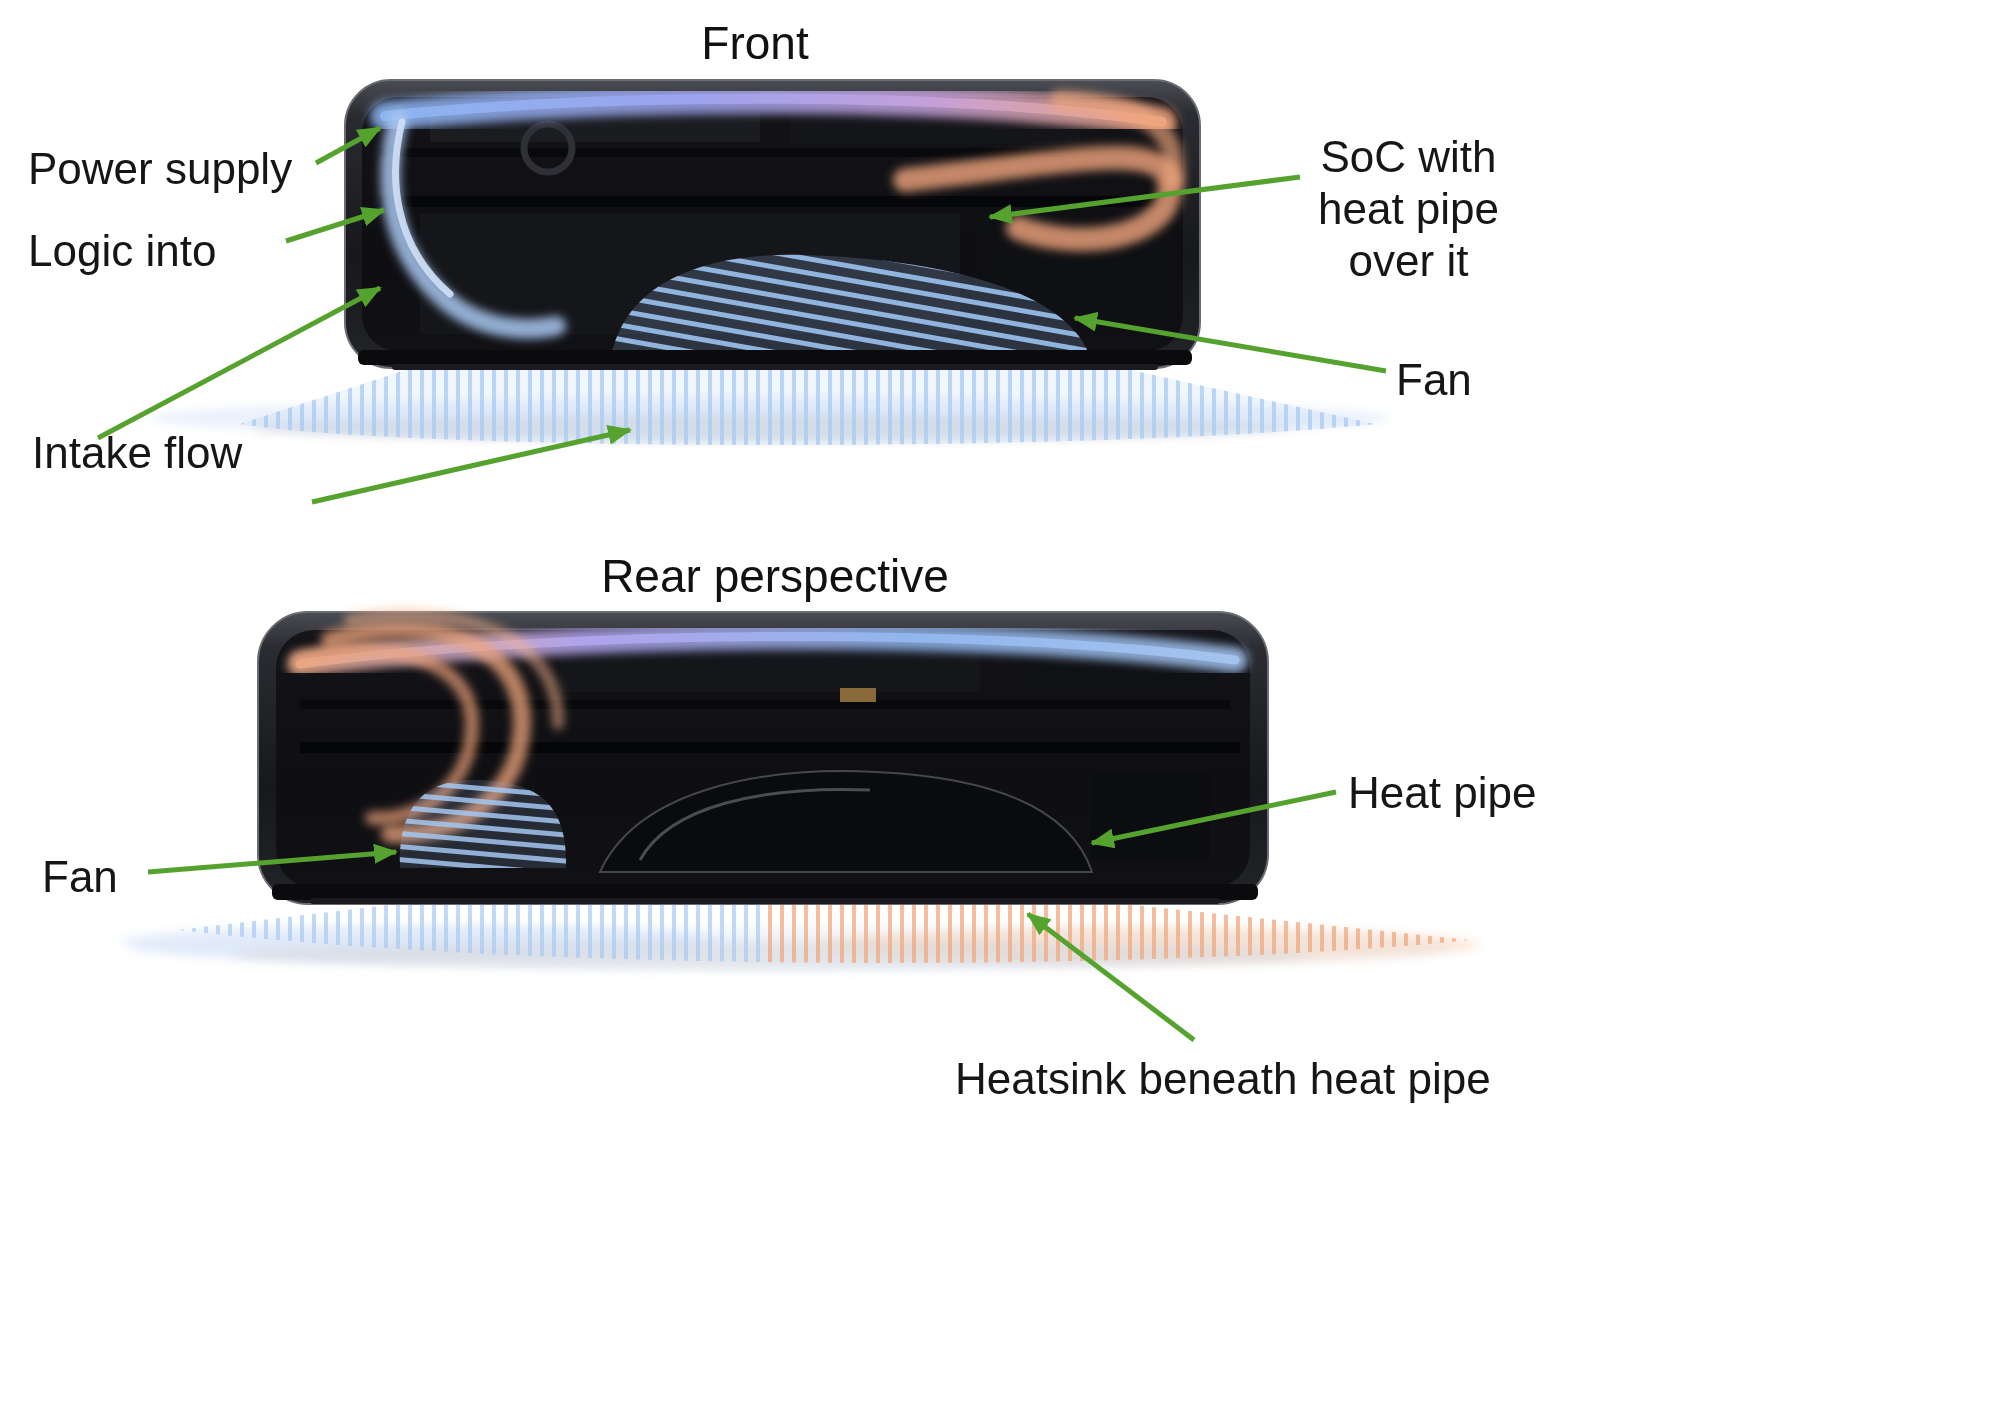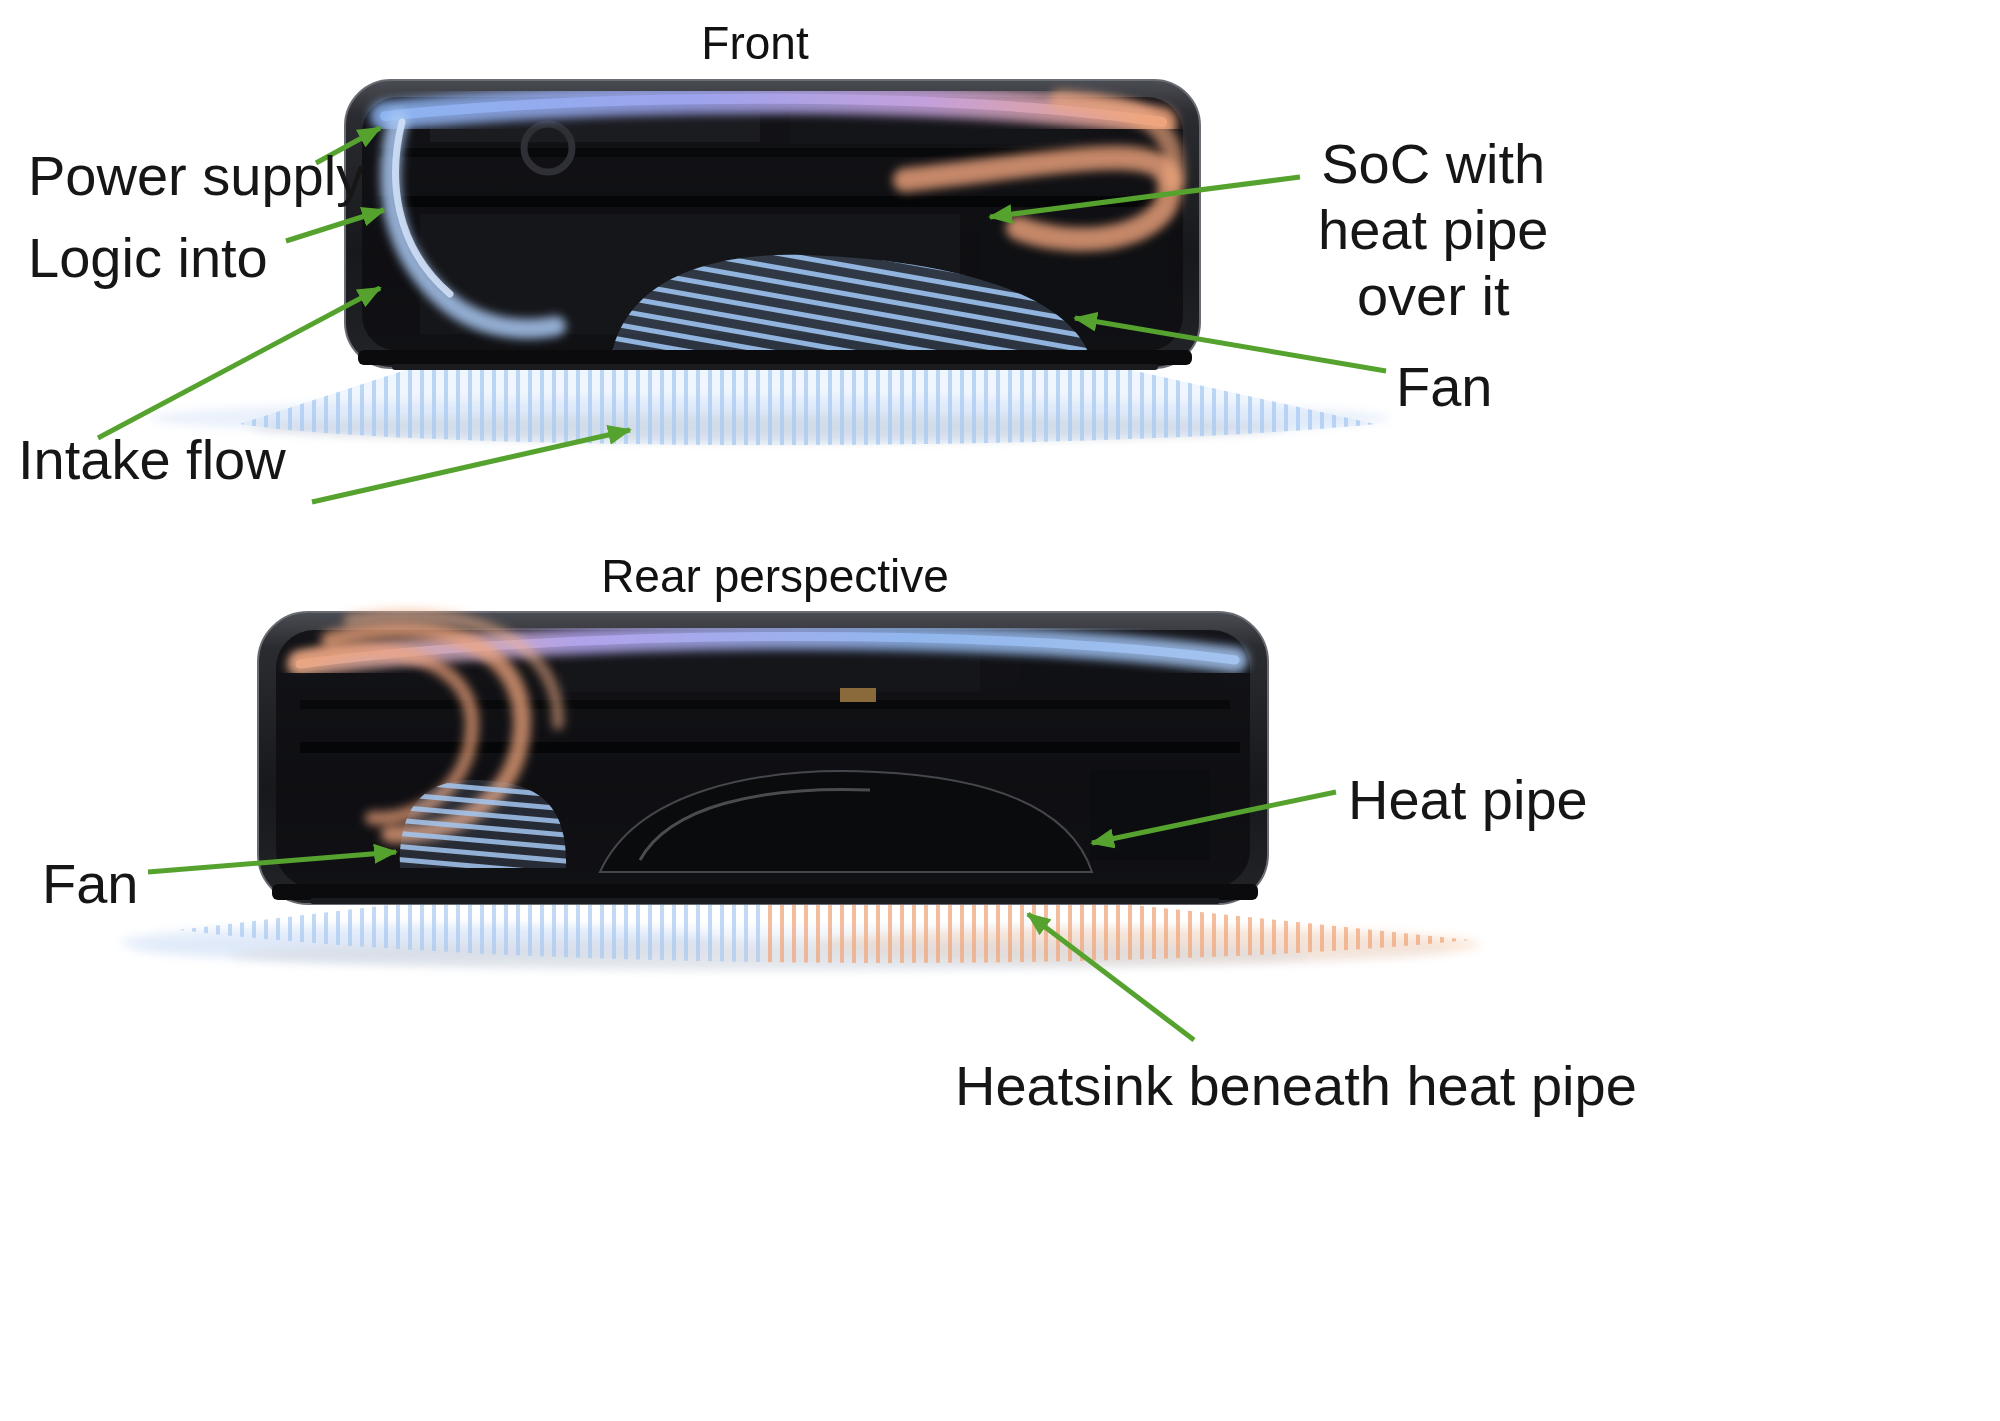--- a/index.html
+++ b/index.html
@@ -6,21 +6,21 @@
   #canvas{
     position:relative;
     width:1692px;height:1421px;
     background:#ffffff;
     overflow:hidden;
     font-family:"Liberation Sans", sans-serif;
   }
   #art{position:absolute;left:0;top:0;width:2000px;height:1421px;}
   .label{
     position:absolute;
-    font-size:56px;
+    font-size:44px;
     line-height:1.18;
     color:#161616;
     white-space:nowrap;
   }
   .title{
     position:absolute;
     font-size:46px;
     color:#111111;
     text-align:center;
     white-space:nowrap;
@@ -153,21 +153,21 @@
       <line x1="1194" y1="1040" x2="1028" y2="914" marker-end="url(#arrowHead)"></line>
     </g>
   </svg>
 
   <div class="title" style="left:455px;top:16px;width:600px;">Front</div>
 
   <div class="label" style="left:28px;top:143px;">Power supply</div>
 
   <div class="label" style="left:28px;top:225px;">Logic into</div>
 
-  <div class="label" style="left:18px;top:427px;">
+  <div class="label" style="left:32px;top:427px;">
     <div>Intake flow</div>
   </div>
 
   <div class="label" style="left:1318px;top:131px;text-align:center;">
     <div>SoC with</div>
     <div>heat pipe</div>
     <div>over it</div>
   </div>
 
   <div class="label" style="left:1396px;top:354px;">Fan</div>

